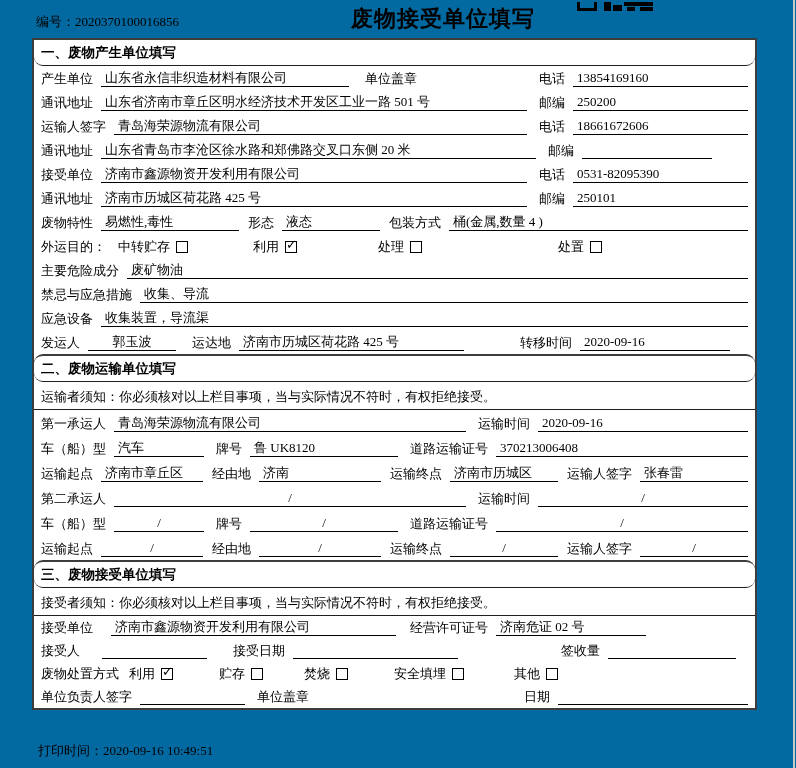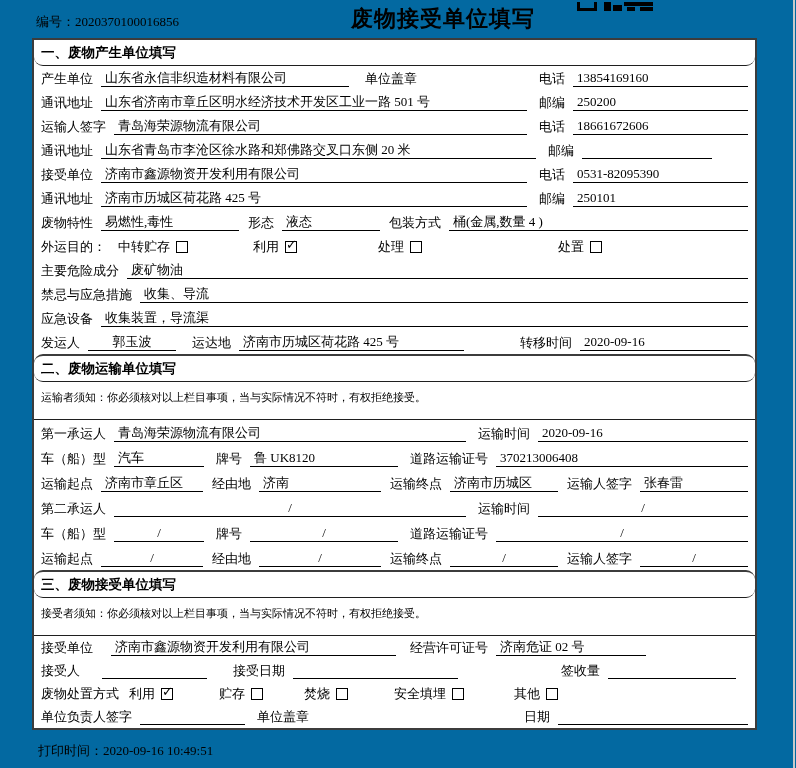--- a/index.html
+++ b/index.html
@@ -21,21 +21,21 @@
     text-align: center;
     font-size: 22px; font-weight: 700; letter-spacing: 1px;
     white-space: nowrap;
   }
   .qr { position: absolute; top: 0; left: 577px; width: 76px; height: 10px; }
   .page-edge { position: absolute; top: 0; right: 1px; width: 2px; height: 768px; background: #c9c9c9; }
 
   .form { position: absolute; left: 32px; top: 38px; width: 725px; border: 2px solid #3c3c3c; background: #fff; }
   .sec-h { font-weight: 700; font-size: 13.5px; padding: 4px 7px 3px; border-bottom: 1px solid #1f1f1f; line-height: 18px; border-radius: 9px; }
   .sec-top { border-top: 2px solid #3c3c3c; }
-  .notice { font-size: 11px; padding: 6px 7px 13px; border-bottom: 1px solid #1f1f1f; line-height: 18px; }
+  .notice { font-size: 13px; padding: 6px 7px 3px; border-bottom: 1px solid #1f1f1f; line-height: 18px; }
 
   .row { display: flex; align-items: flex-end; padding: 0 7px 3px; }
   .s1 .row { height: 24px; }
   .s2 .row { height: 25px; }
   .s3 .row { height: 23px; }
 
   .lbl { white-space: nowrap; line-height: 17px; flex: none; }
   .val {
     border-bottom: 1px solid #000;
     padding: 0 4px; margin-left: 8px;

